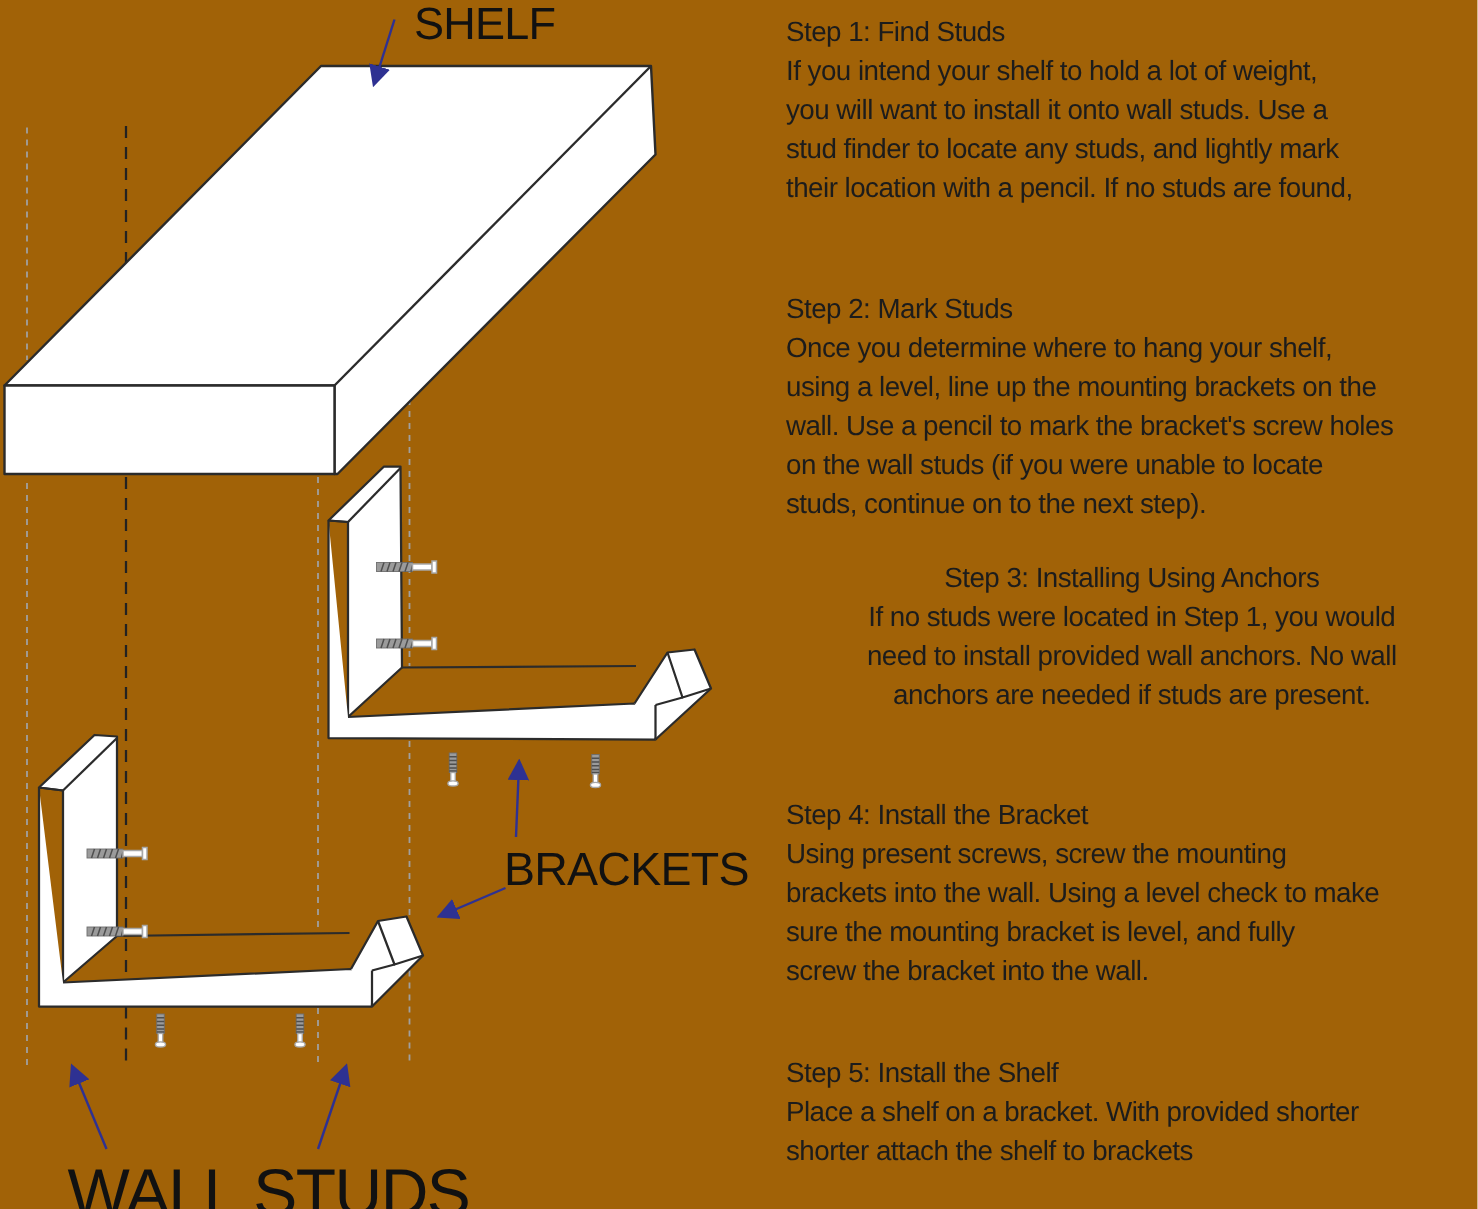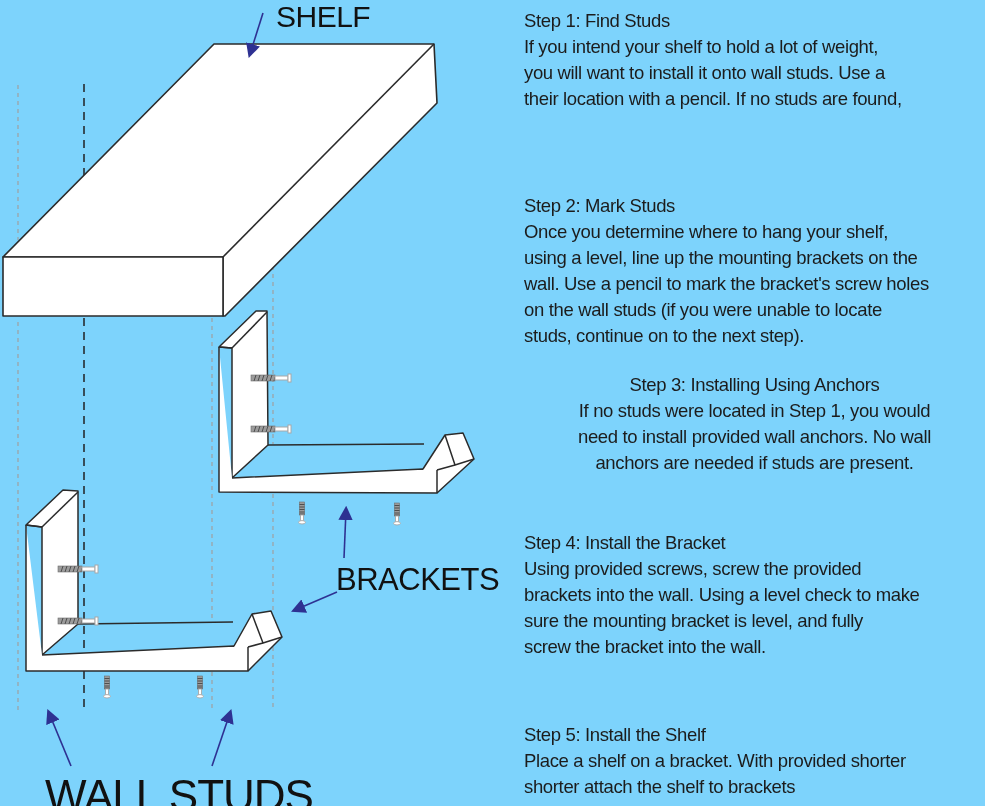--- a/index.html
+++ b/index.html
@@ -1,34 +1,34 @@
 <!DOCTYPE html>
 <html><head>
 <meta charset="utf-8">
 <style>
   html,body{margin:0;padding:0;background:#ffffff;}
   .canvas{
-    position:relative;width:985px;height:806px;background:#7dd3fc;
+    position:relative;width:985px;height:806px;background:#a16207;
     overflow:hidden;font-family:"Liberation Sans",sans-serif;color:#1c1c1c;
   }
   svg.diagram{position:absolute;left:0;top:0;}
   .diagram-label{
     position:absolute;color:#111111;font-weight:400;
     font-family:"Liberation Sans",sans-serif;white-space:nowrap;line-height:1;
   }
   .label-shelf{left:276px;top:2px;font-size:30px;letter-spacing:-0.5px;}
   .label-brackets{left:336px;top:564px;font-size:31px;letter-spacing:-0.5px;}
   .label-wallstuds{left:45px;top:774px;font-size:44px;letter-spacing:-1px;}
   .steps-col{position:absolute;left:524px;top:0;width:461px;height:706px;}
   .step{position:absolute;left:0;width:461px;}
   .tline{
     font-size:18.5px;line-height:26px;letter-spacing:-0.35px;
     white-space:nowrap;color:#1c1c1c;
   }
-  .s1{top:8px;} .s2{top:193px;} .s3{top:372px;text-align:center;} .s4{top:530px;} .s5{top:702px;margin-top:20px;}
+  .s1{top:8px;} .s2{top:193px;} .s3{top:372px;text-align:center;} .s4{top:530px;} .s5{top:702px;}
 </style>
 </head>
 <body>
 
 <div class="canvas">
 
   <svg class="diagram" width="985" height="806" viewBox="0 0 985 806">
     <defs>
       <marker id="ah" viewBox="0 0 10 10" refX="7" refY="5" markerWidth="9" markerHeight="9" orient="auto-start-reverse">
         <path d="M0,0 L10,5 L0,10 Z" fill="#2e3192"></path>
@@ -121,20 +121,21 @@
   <div class="diagram-label label-shelf">SHELF</div>
   <div class="diagram-label label-brackets">BRACKETS</div>
   <div class="diagram-label label-wallstuds">WALL STUDS</div>
 
   <div class="steps-col">
 
     <div class="step s1">
       <div class="tline">Step 1: Find Studs</div>
       <div class="tline">If you intend your shelf to hold a lot of weight,</div>
       <div class="tline">you will want to install it onto wall studs. Use a</div>
+      <div class="tline">stud finder to locate any studs, and lightly mark</div>
       <div class="tline">their location with a pencil. If no studs are found,</div>
     </div>
 
     <div class="step s2">
       <div class="tline">Step 2: Mark Studs</div>
       <div class="tline">Once you determine where to hang your shelf,</div>
       <div class="tline">using a level, line up the mounting brackets on the</div>
       <div class="tline">wall. Use a pencil to mark the bracket's screw holes</div>
       <div class="tline">on the wall studs (if you were unable to locate</div>
       <div class="tline">studs, continue on to the next step).</div>
@@ -142,21 +143,21 @@
 
     <div class="step s3">
       <div class="tline">Step 3: Installing Using Anchors</div>
       <div class="tline">If no studs were located in Step 1, you would</div>
       <div class="tline">need to install provided wall anchors. No wall</div>
       <div class="tline">anchors are needed if studs are present.</div>
     </div>
 
     <div class="step s4">
       <div class="tline">Step 4: Install the Bracket</div>
-      <div class="tline">Using provided screws, screw the provided</div>
+      <div class="tline">Using present screws, screw the mounting</div>
       <div class="tline">brackets into the wall. Using a level check to make</div>
       <div class="tline">sure the mounting bracket is level, and fully</div>
       <div class="tline">screw the bracket into the wall.</div>
     </div>
 
     <div class="step s5">
       <div class="tline">Step 5: Install the Shelf</div>
       <div class="tline">Place a shelf on a bracket. With provided shorter</div>
       <div class="tline">shorter attach the shelf to brackets</div>
     </div>

